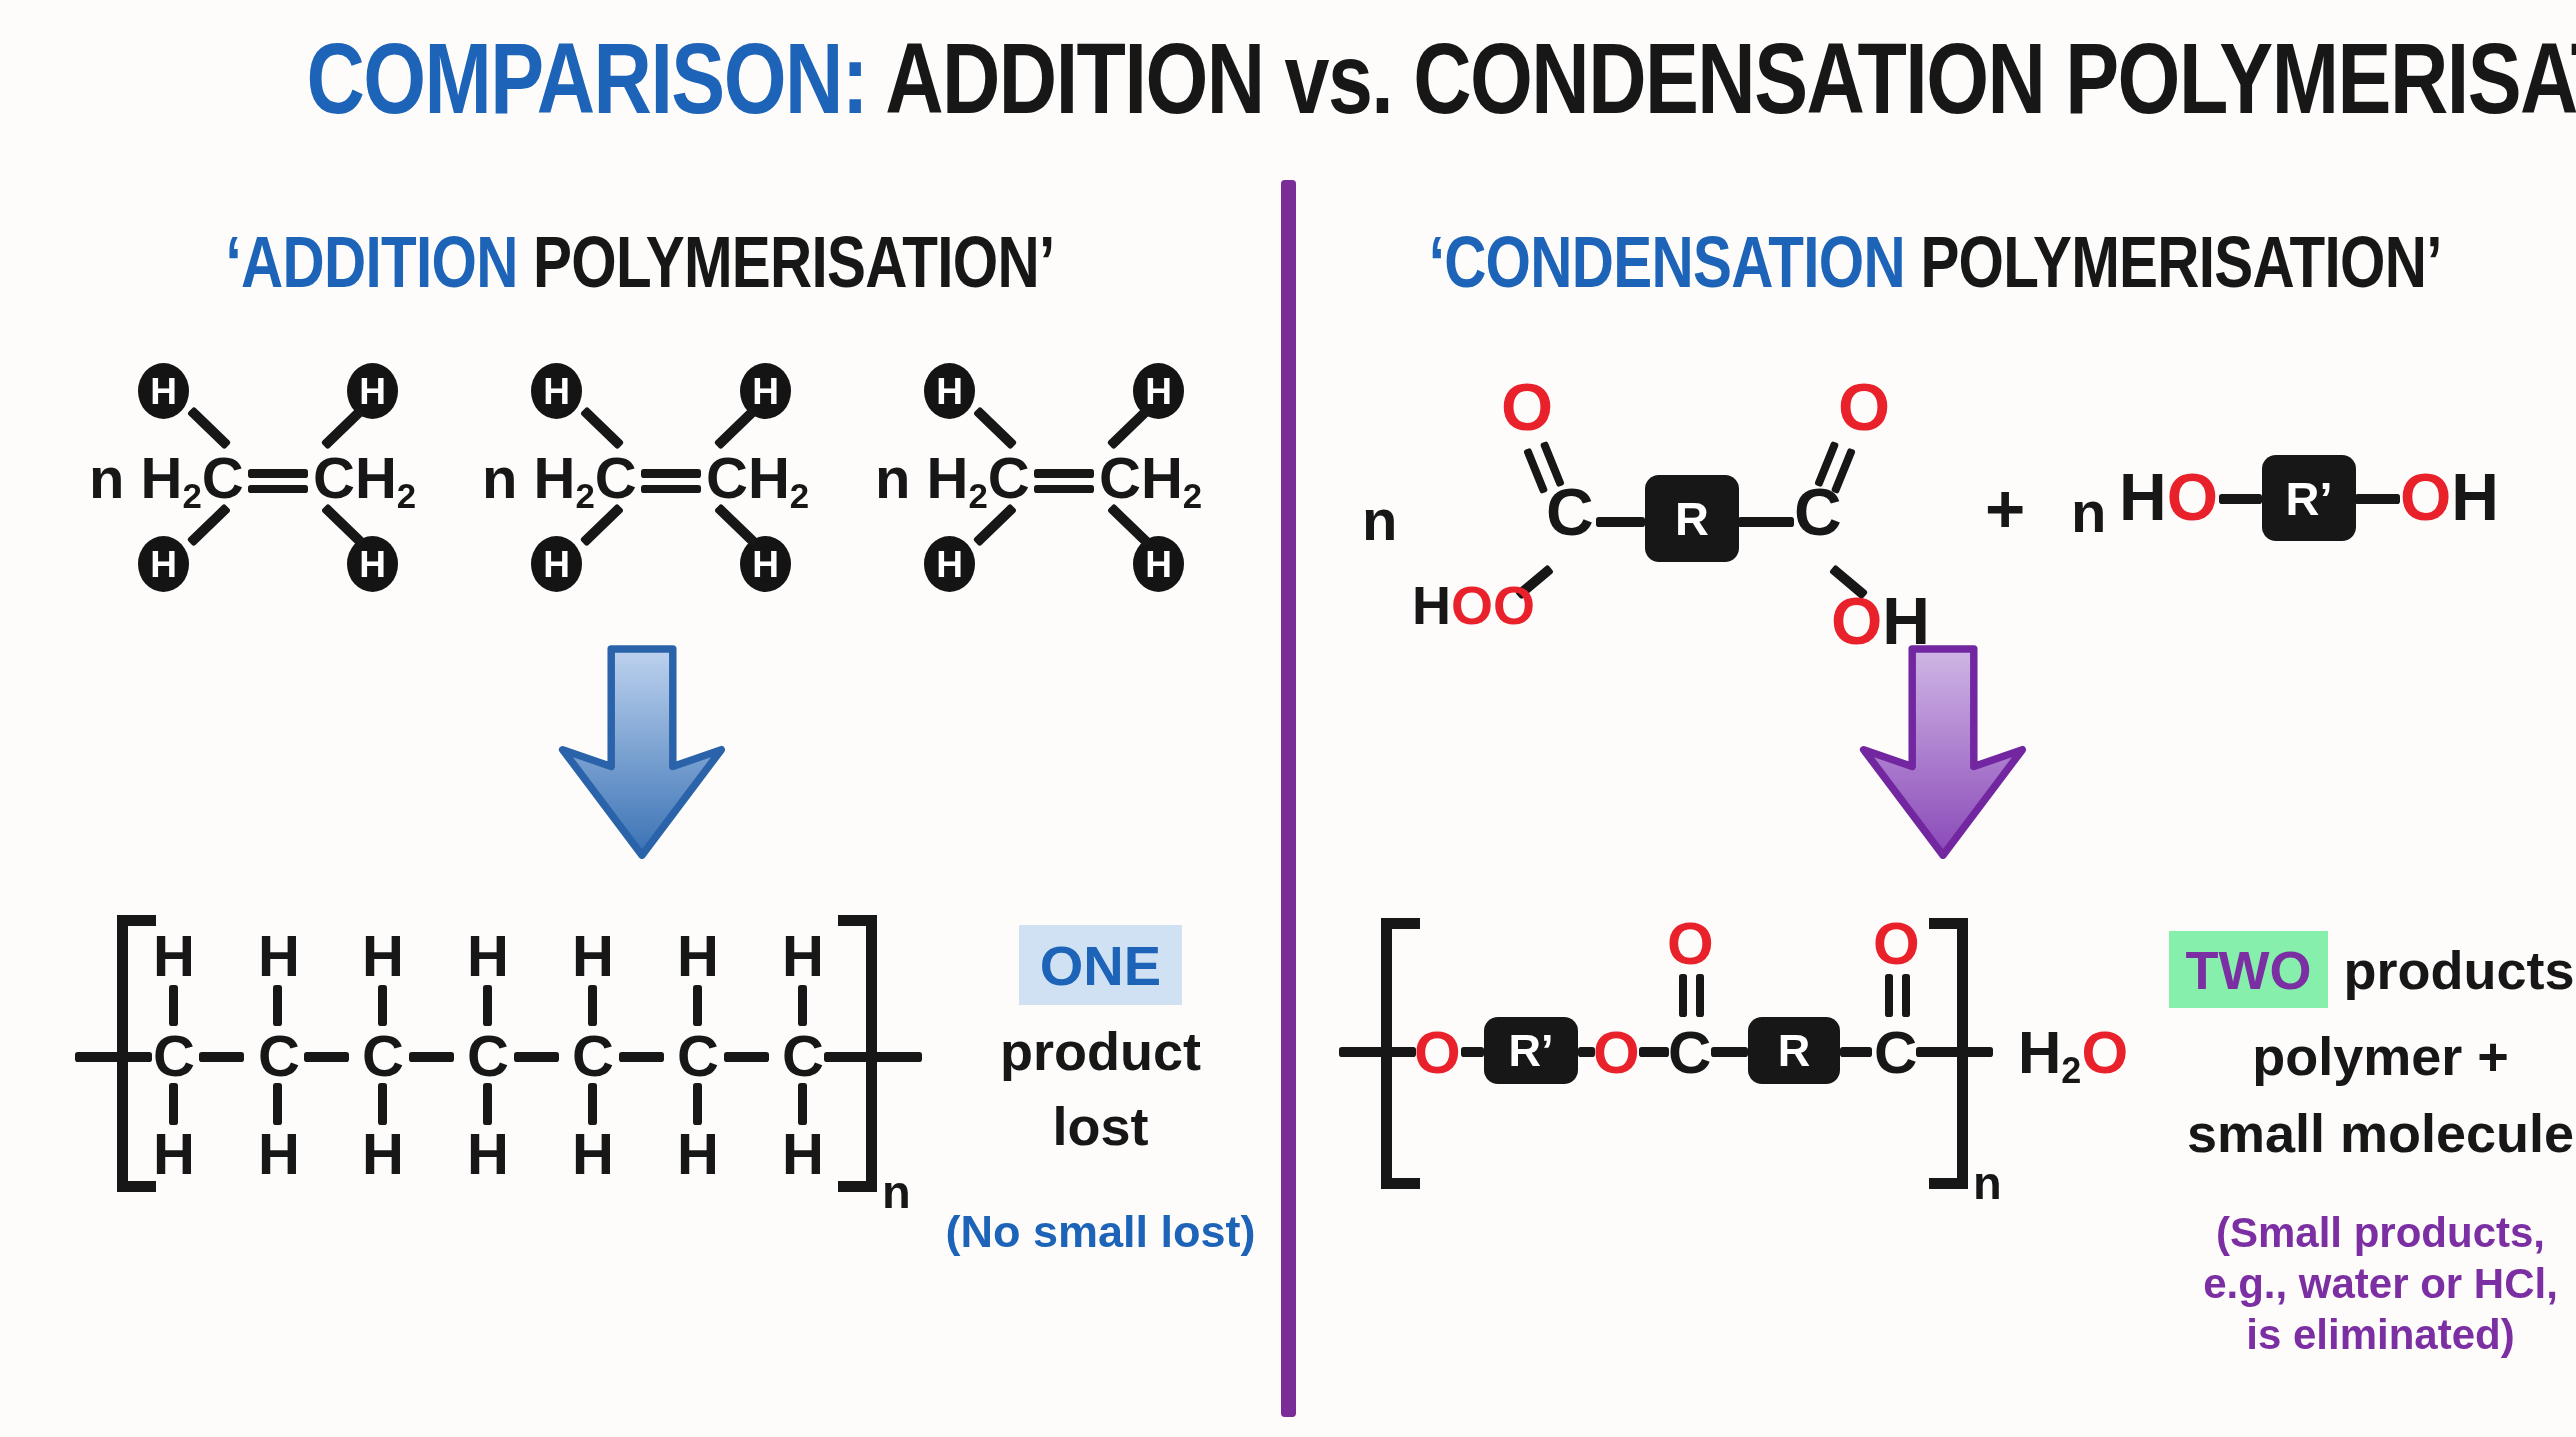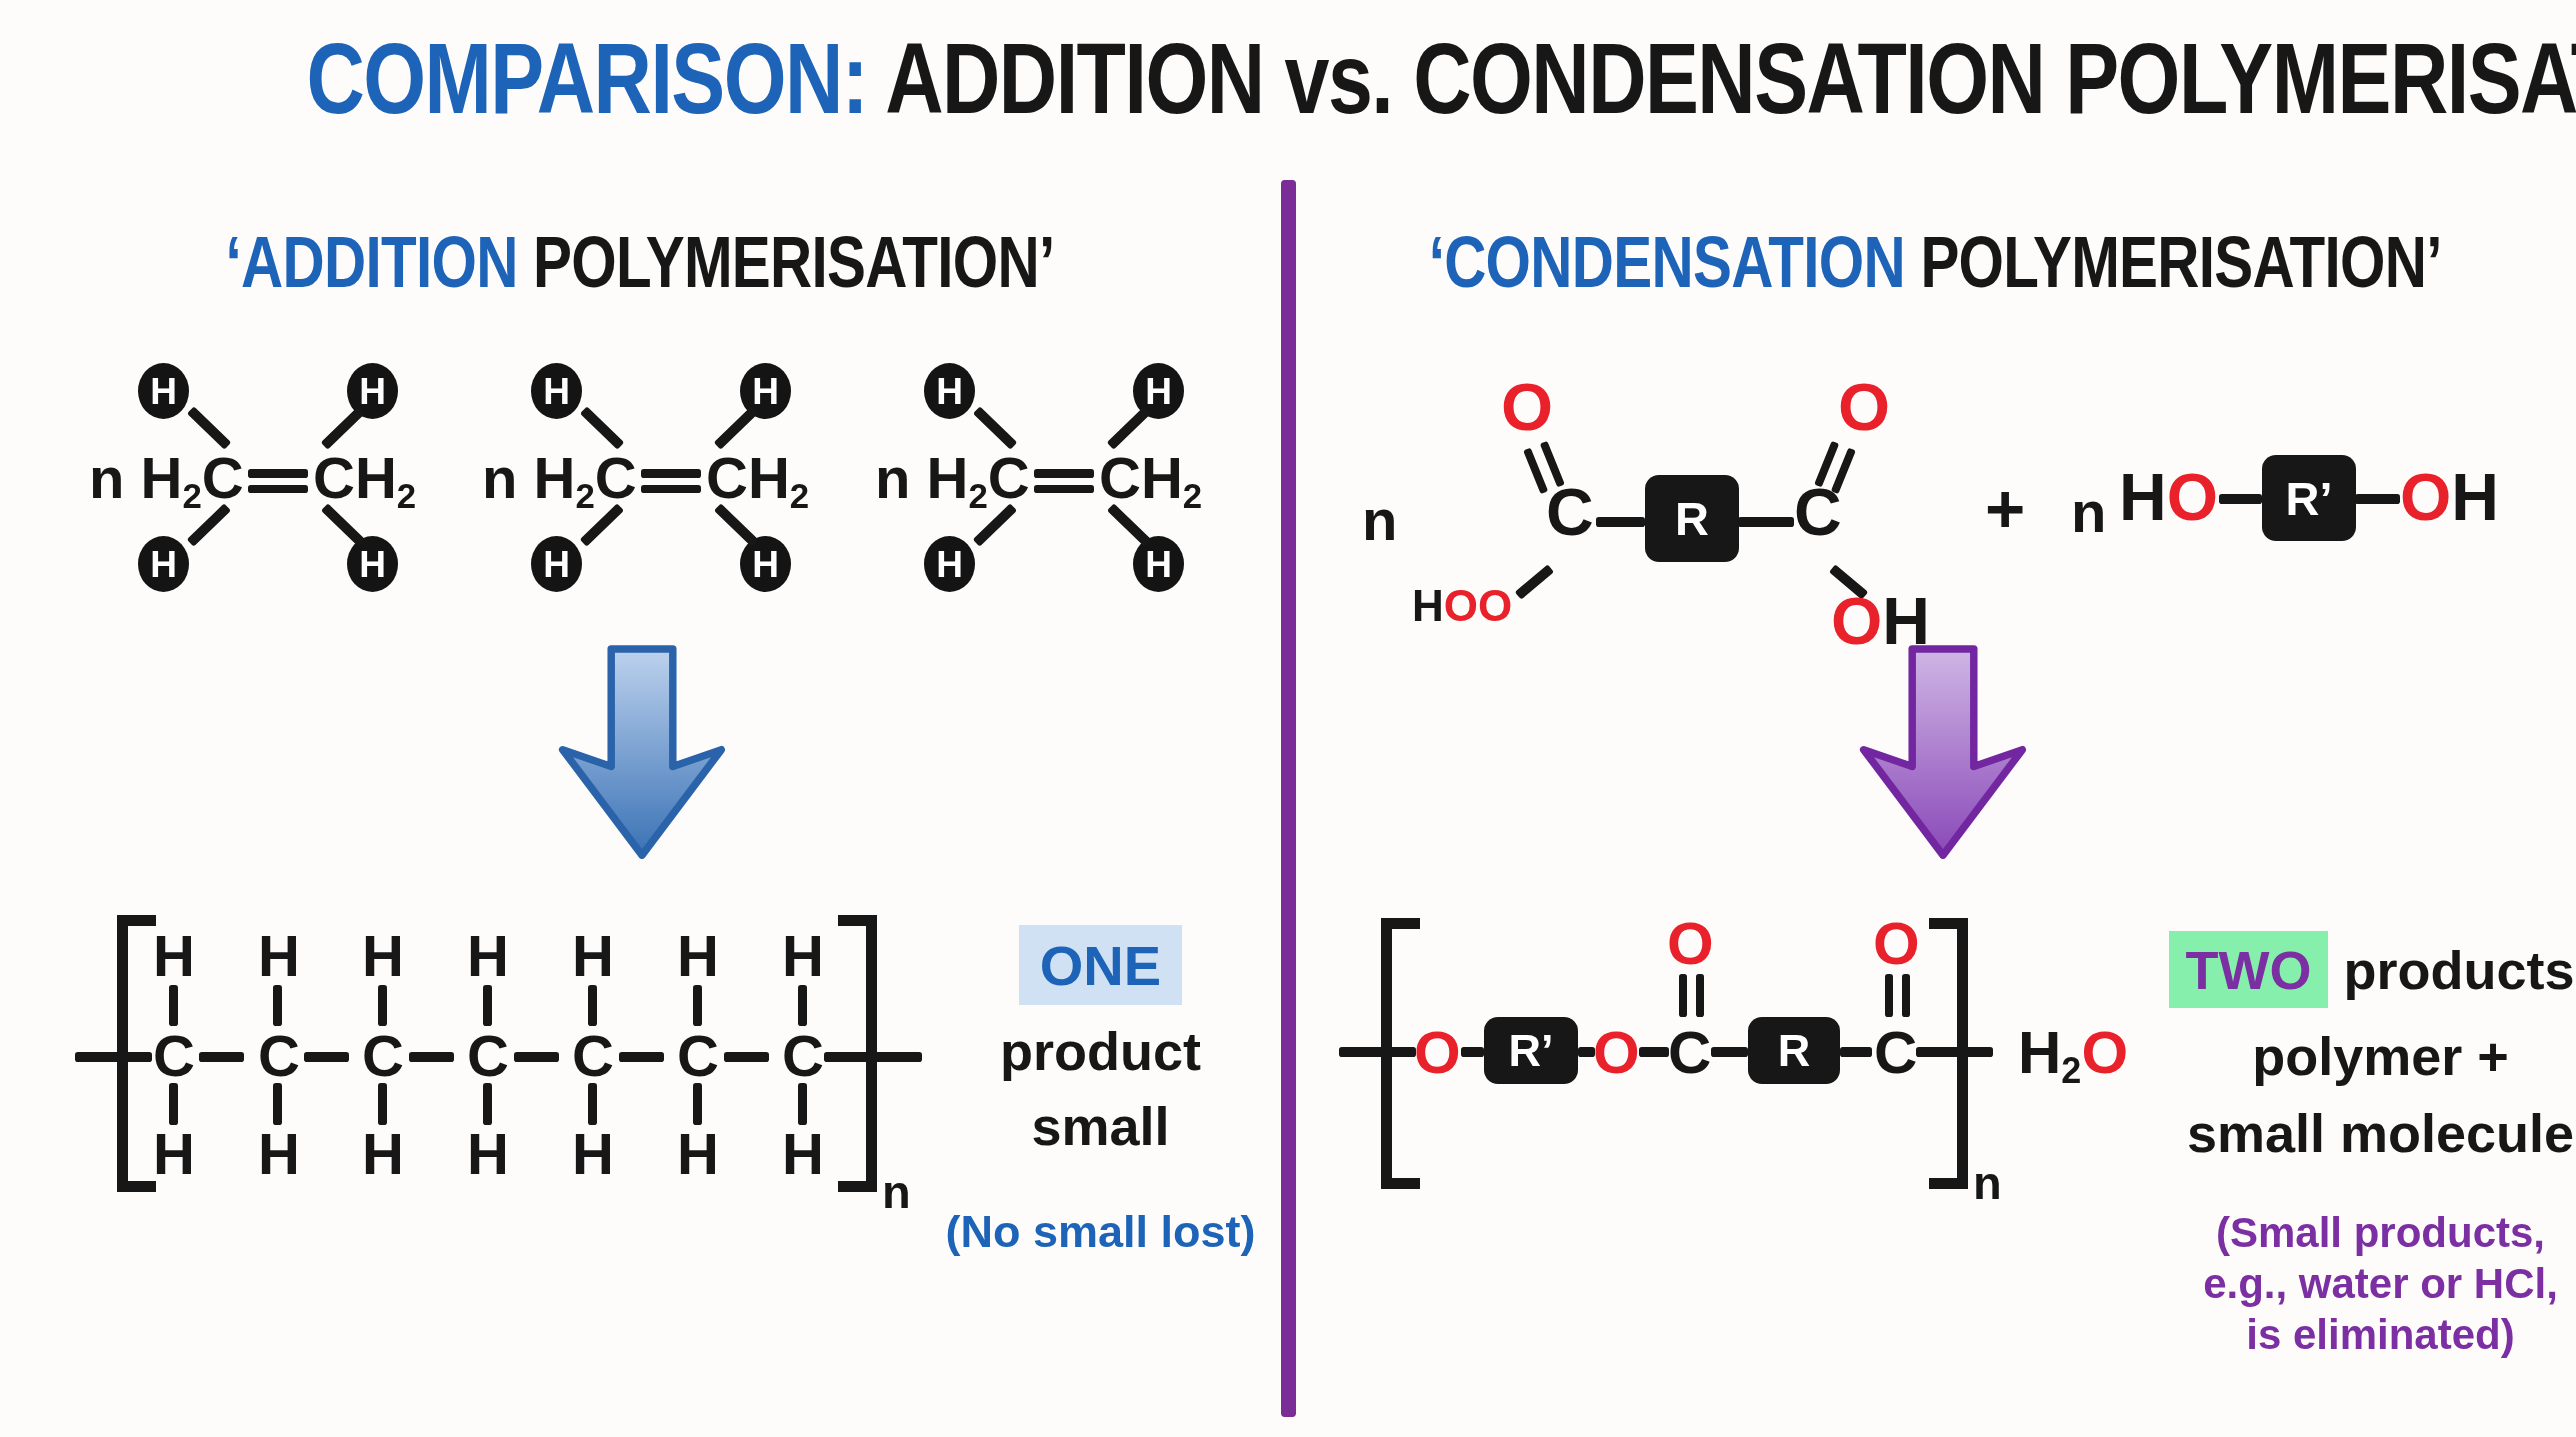--- a/index.html
+++ b/index.html
@@ -204,37 +204,37 @@
     <div class="abs" style="left:707px;top:236px;font-size:58px;">H</div>
 
     <div class="b" style="left:749px;top:163px;width:98px;"></div>
     <div class="brkR" style="left:763px;top:26px;height:255px;"></div>
     <div class="abs" style="left:807px;top:279px;font-size:47px;">n</div>
   </div>
 
   <div class="note" style="left:894px;top:925px;width:337px;">
     <div style="font-size:56px;"><span class="hl-blue blue">ONE</span></div>
     <div style="font-size:54px;margin-top:15px;">product</div>
-    <div style="font-size:54px;margin-top:13px;">small</div>
+    <div style="font-size:54px;margin-top:13px;">lost</div>
     <div class="blue" style="font-size:45px;margin-top:49px;">(No small lost)</div>
   </div>
 
   <div class="abs" style="left:1348px;top:365px;width:1170px;height:309px;">
 
     <div class="abs" style="left:14px;top:126px;font-size:58px;">n</div>
 
     <div class="abs red" style="left:153px;top:7.5px;font-size:67px;">O</div>
     <div class="dblv" style="left:183px;top:79px;height:47px;transform:rotate(-22deg);">
         <i class="l"></i>
         <i class="r"></i>
       </div>
     <div class="abs" style="left:198px;top:114px;font-size:66px;">C</div>
 
     <div class="b" style="left:165px;top:212px;width:43px;transform:rotate(-40deg);"></div>
-    <div class="abs" style="left:64px;top:219px;font-size:44px;text-align:right;">
+    <div class="abs" style="left:64px;top:213px;font-size:54px;text-align:right;">
       <span>H</span><span class="red">O</span><span class="red">O</span>
     </div>
 
     <div class="b" style="left:248px;top:152px;width:49px;"></div>
     <div class="rbox" style="left:297px;top:110px;width:94px;height:87px;">
         <span>R</span>
       </div>
     <div class="b" style="left:390px;top:152px;width:56px;"></div>
     <div class="abs" style="left:446px;top:114px;font-size:66px;">C</div>
 

